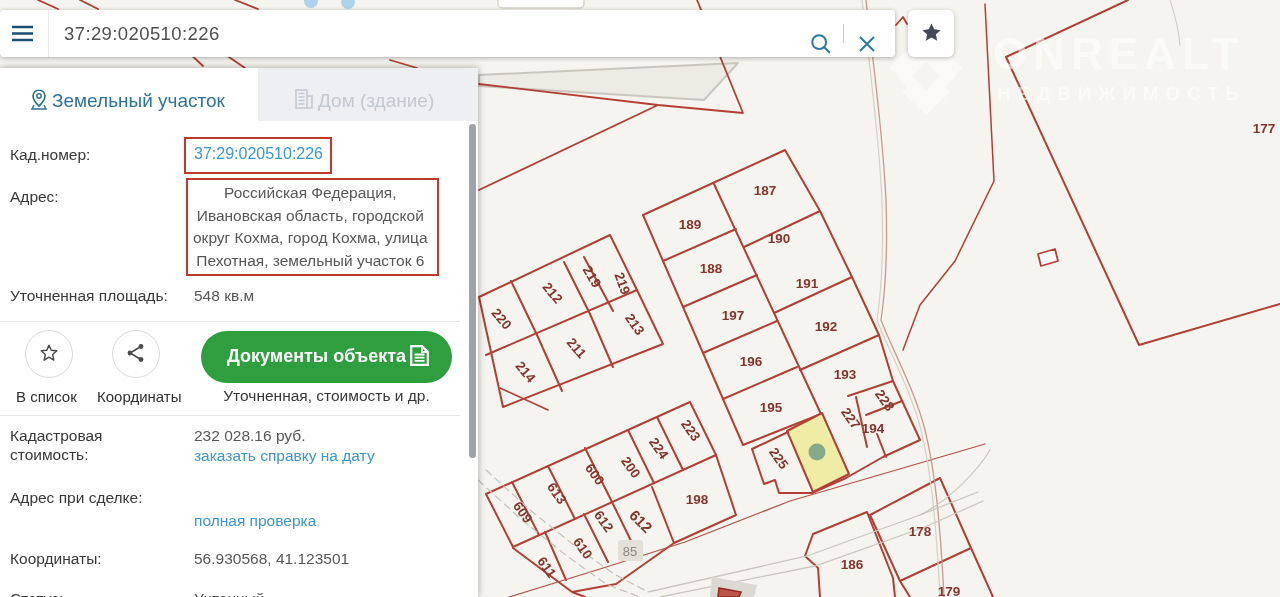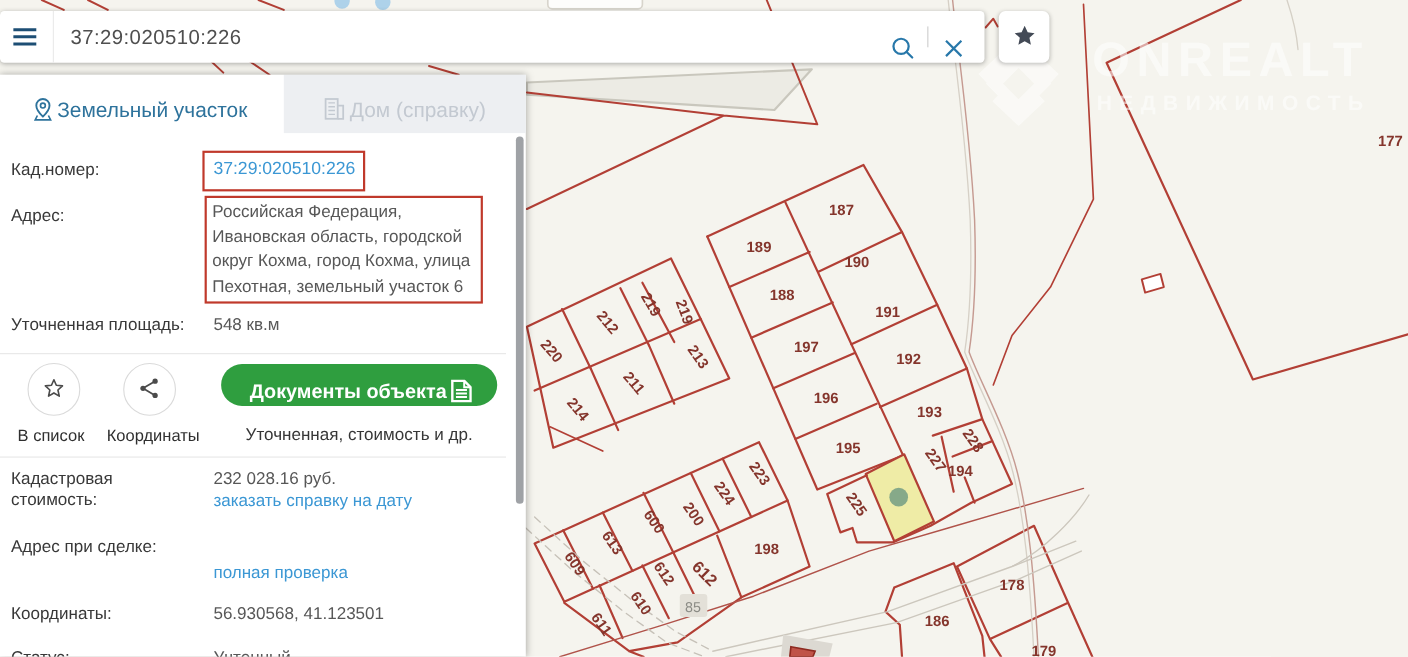--- a/index.html
+++ b/index.html
@@ -10,21 +10,21 @@
 #tabs{position:absolute;left:0;top:0;width:468px;height:53px;}
 #tab1{position:absolute;left:0;top:0;width:258px;height:53px;background:#fff;color:#2e739c;font-size:19px;}
 #tab2{position:absolute;left:258px;top:0;width:220px;height:53px;background:#edeff2;color:#c3c9d1;font-size:19px;}
 .tabtxt{position:absolute;top:22px;}
 .lbl{position:absolute;left:10px;color:#383838;font-weight:400;font-size:15.5px;}
 .val{position:absolute;left:194px;color:#575757;font-size:15.5px;}
 .lnk{position:absolute;left:194px;color:#3b97d4;font-size:15.5px;}
 .hr{position:absolute;left:0;width:460px;height:1px;background:#e7e7e7;}
 .circ{position:absolute;width:46px;height:46px;border:1px solid #dadada;border-radius:50%;background:#fff;}
 .cap{position:absolute;color:#2f2f2f;font-size:15px;}
-#greenbtn{position:absolute;left:201px;top:263px;width:251px;height:38px;border-radius:26px;background:#2f9e3f;color:#fff;font-size:18px;font-weight:700;text-align:left;padding-left:26px;box-sizing:border-box;line-height:50px;}
+#greenbtn{position:absolute;left:201px;top:263px;width:251px;height:52px;border-radius:26px;background:#2f9e3f;color:#fff;font-size:18px;font-weight:700;text-align:left;padding-left:26px;box-sizing:border-box;line-height:50px;}
 #topbar{position:absolute;left:0;top:10px;width:895px;height:47px;background:#fff;border-radius:4px;box-shadow:0 1px 5px rgba(0,0,0,.3);}
 #starbtn{position:absolute;left:908px;top:10px;width:46px;height:47px;background:#fff;border-radius:6px;box-shadow:0 1px 4px rgba(0,0,0,.25);text-align:center;}
 
 #sbthumb{position:absolute;left:469px;top:56px;width:7px;height:334px;background:#9fa2a6;border-radius:4px;}
 </style>
 </head>
 <body>
 <div id="app">
 
 <svg class="abs" style="left:0;top:0" width="1280" height="597" viewBox="0 0 1280 597">
@@ -218,31 +218,31 @@
       </svg>
       <span class="tabtxt" style="left:52px">Земельный участок</span>
     </div>
 
     <div id="tab2">
       <svg class="abs" style="left:36px;top:20px" width="20" height="22" viewBox="0 0 20 22">
         <rect x="2" y="2" width="11" height="18" fill="none" stroke="#c3c9d1" stroke-width="1.6"></rect>
         <path d="M13,8 L18,8 L18,20 L13,20" fill="none" stroke="#c3c9d1" stroke-width="1.6"></path>
         <path d="M4.5,5.5 L10.5,5.5 M4.5,9 L10.5,9 M4.5,12.5 L10.5,12.5 M4.5,16 L10.5,16" stroke="#c3c9d1" stroke-width="1.3"></path>
       </svg>
-      <span class="tabtxt" style="left:60px">Дом (справку)</span>
+      <span class="tabtxt" style="left:60px">Дом (здание)</span>
     </div>
   </div>
 
   <div class="lbl" style="top:78px">Кад.номер:</div>
   <div class="abs" style="left:184px;top:69px;width:144px;height:33px;border:2px solid #c0392b;"></div>
   <div class="lnk" style="left:194px;top:77px;font-size:16px;">37:29:020510:226</div>
 
   <div class="lbl" style="top:120px">Адрес:</div>
   <div class="abs" style="left:186px;top:110px;width:249px;height:94px;border:2px solid #c0392b;"></div>
-  <div class="val" style="left:193px;top:114px;line-height:22.5px;">Российская Федерация,<br>Ивановская область, городской<br>округ Кохма, город Кохма, улица<br>Пехотная, земельный участок 6</div>
+  <div class="val" style="left:193px;top:114px;line-height:22.5px;text-align:center;">Российская Федерация,<br>Ивановская область, городской<br>округ Кохма, город Кохма, улица<br>Пехотная, земельный участок 6</div>
 
   <div class="lbl" style="top:219px">Уточненная площадь:</div>
   <div class="val" style="top:219px">548 кв.м</div>
 
   <div class="hr" style="top:253px"></div>
 
   <div class="circ" style="left:25px;top:262px;">
     <svg style="position:absolute;left:12px;top:11px" width="22" height="22" viewBox="0 0 24 24">
       <path d="M12 3.5 L14.4 9 L20.5 9.6 L16 13.7 L17.3 19.8 L12 16.6 L6.7 19.8 L8 13.7 L3.5 9.6 L9.6 9 Z" fill="none" stroke="#4b4b4b" stroke-width="1.6" stroke-linejoin="round"></path>
     </svg>

